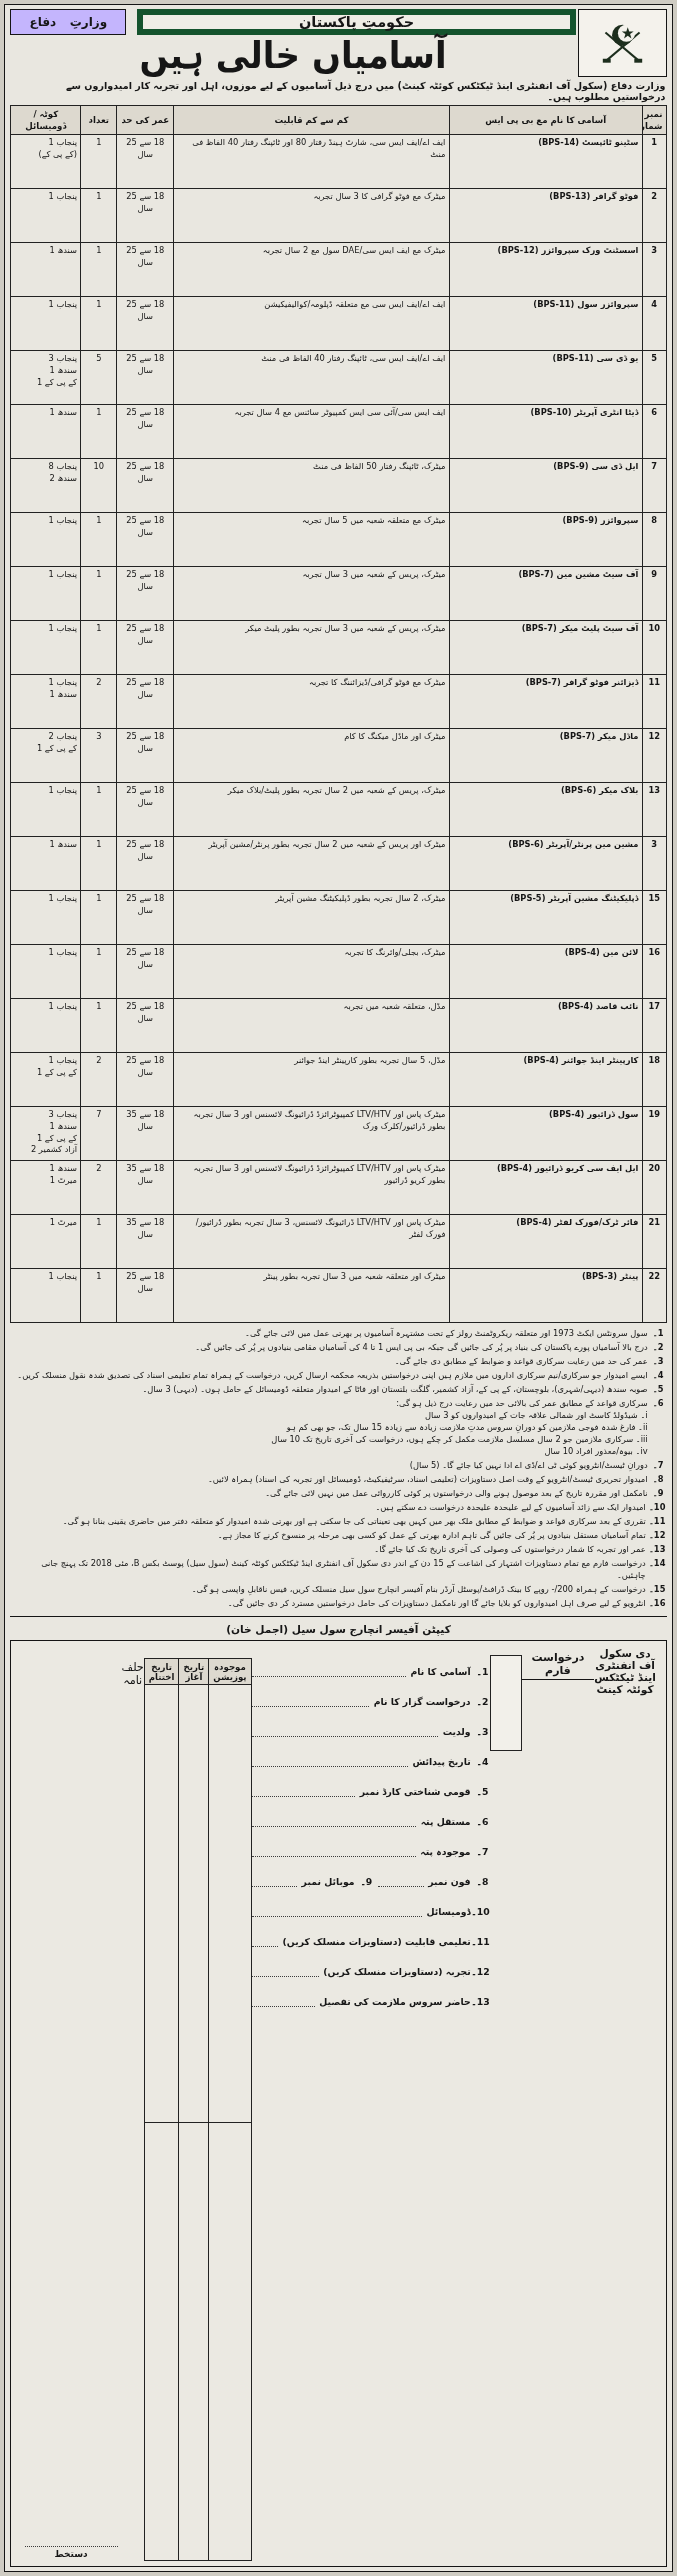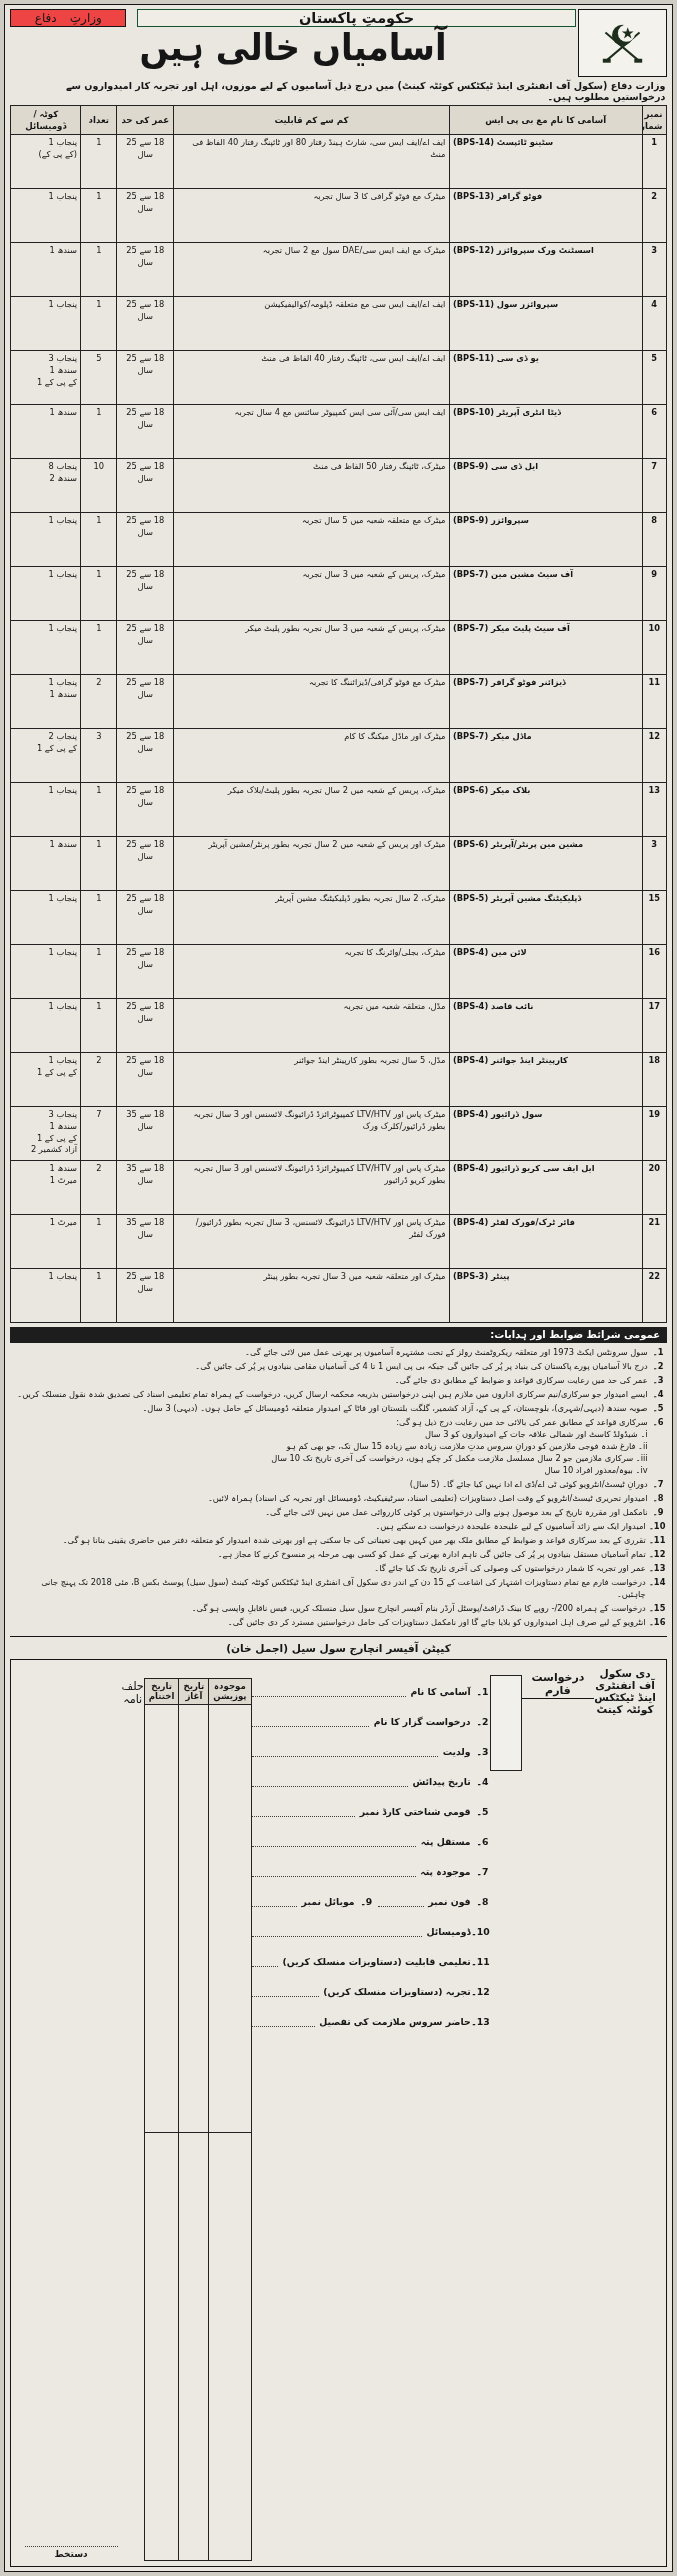--- a/index.html
+++ b/index.html
@@ -6,34 +6,34 @@
   html,body { font-family: "DejaVu Sans", sans-serif; }
   body { background:#b8b5ad; }
   .page { width:677px; height:2576px; background:#cfccc3; padding:4px; margin:0 auto; overflow:hidden; }
   .outer { height:100%; background:#e9e7e0; border:1.3px solid #151515; padding:4px 5.3px; display:flex; flex-direction:column; overflow:hidden; color:#161616; }
 
   
   .masthead { display:grid; grid-template-columns:91px 1fr; grid-template-rows:26.4px 42px; gap:0; }
   .logo-box { grid-row:1 / span 2; border:1px solid #151515; background:#f4f2ec; display:flex; align-items:center; justify-content:center; margin-left:2.6px; }
   .mast-right { display:flex; flex-direction:column; }
   .top-strip { display:flex; height:26.4px; }
-  .govt-bar { flex:1; border:1px solid #14532d; display:flex; align-items:center; justify-content:center; font-size:14.5px; font-weight:bold; background:#efede6; }
-  .ministry-box { width:116px; border:1px solid #151515; margin-right:11px; display:flex; align-items:center; justify-content:center; font-size:12px; font-weight:normal; word-spacing:9.3px; background:#ef4444; }
+  .govt-bar { flex:1; border:6px solid #14532d; display:flex; align-items:center; justify-content:center; font-size:14.5px; font-weight:bold; background:#efede6; }
+  .ministry-box { width:116px; border:1px solid #151515; margin-right:11px; display:flex; align-items:center; justify-content:center; font-size:12px; font-weight:bold; word-spacing:9.3px; background:#c4b5fd; }
   .headline { height:42px; display:flex; align-items:center; justify-content:center; font-size:34px; font-weight:900; transform:scaleY(1.08); letter-spacing:0; }
 
   .intro { font-size:9.6px; font-weight:bold; padding:2.6px 1.3px 1.3px; text-align:right; }
 
   
   table.jobs { width:100%; border-collapse:collapse; table-layout:fixed; margin-top:2px; }
   .jobs th, .jobs td { border:0.7px solid #222; padding:2px 3.3px; vertical-align:top; font-size:8.3px; line-height:1.4; overflow:hidden; }
   .jobs th { background:#ddd9cf; font-weight:bold; text-align:center; font-size:8.6px; vertical-align:middle; }
   .jobs tr { height:54px; }
   .jobs tr.hd { height:22.5px; }
   .c-no { text-align:center; font-weight:bold; }
-  .c-post { font-weight:bold; text-align:left; }
+  .c-post { font-weight:bold; text-align:right; }
   .c-qual { text-align:right; }
   .c-age, .c-count { text-align:center; }
   .c-quota { text-align:right; white-space:pre-line; font-size:7.6px; }
 
   
   .cond-bar { margin-top:3.3px; background:#1d1d1d; color:#fff; font-weight:bold; font-size:10px; padding:2.6px 6.6px; text-align:right; }
   .cond-list { padding:3.3px 1.3px 1.3px; }
   .cond-item { display:flex; gap:3.3px; font-size:8.3px; line-height:1.45; margin-bottom:2px; }
   .cond-no { min-width:14.5px; font-weight:bold; text-align:center; }
   .cond-text { flex:1; white-space:pre-line; text-align:right; }
@@ -296,21 +296,20 @@
             <td class="c-no">22</td>
             <td class="c-post">پینٹر (BPS-3)</td>
             <td class="c-qual">میٹرک اور متعلقہ شعبہ میں 3 سال تجربہ بطور پینٹر</td>
             <td class="c-age">18 سے 25 سال</td>
             <td class="c-count">1</td>
             <td class="c-quota">پنجاب 1</td>
           </tr>
         </tbody>
     </table>
 
-    <div class="cond-bar">عمومی شرائط ضوابط اور ہدایات:</div>
     <div class="cond-list" id="cond-list">
         <div class="cond-item">
           <span class="cond-no">1۔</span>
           <span class="cond-text">سول سرونٹس ایکٹ 1973 اور متعلقہ ریکروٹمنٹ رولز کے تحت مشتہرہ آسامیوں پر بھرتی عمل میں لائی جائے گی۔</span>
         </div>
         <div class="cond-item">
           <span class="cond-no">2۔</span>
           <span class="cond-text">درج بالا آسامیاں پورے پاکستان کی بنیاد پر پُر کی جائیں گی جبکہ بی پی ایس 1 تا 4 کی آسامیاں مقامی بنیادوں پر پُر کی جائیں گی۔</span>
         </div>
         <div class="cond-item">

